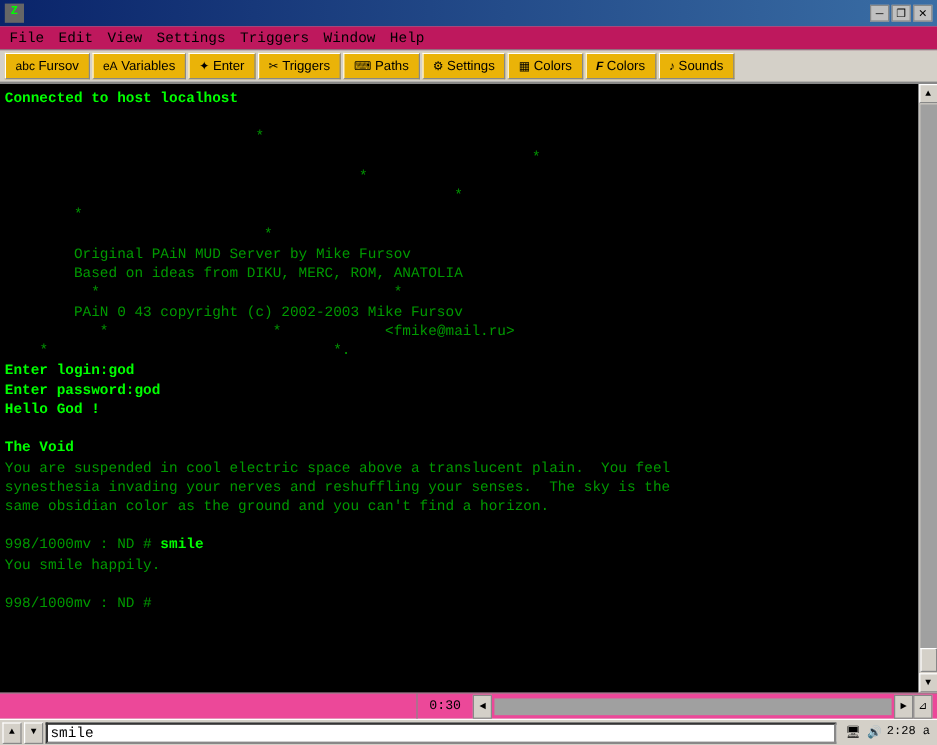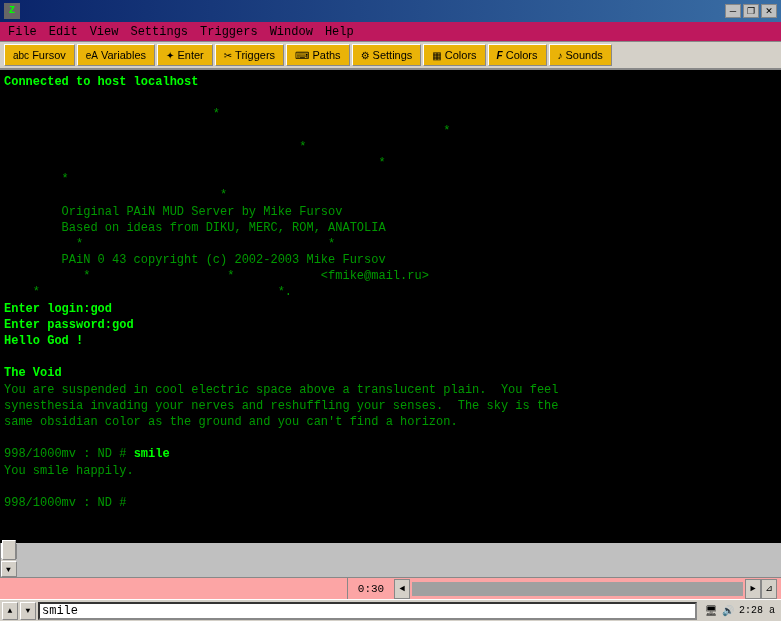--- a/index.html
+++ b/index.html
@@ -66,21 +66,21 @@
       display: flex;
       align-items: center;
       gap: 3px;
       white-space: nowrap;
     }
     .tb-icon { font-size: 10px; }
 
     
     .main-area {
       display: flex;
-      flex-direction: column;
+      flex-direction: row;
       height: calc(621px - 22px - 20px - 28px - 22px - 22px);
       position: relative;
     }
 
     
     .terminal {
       background: #000;
       color: #00cc00;
       flex: 1;
       padding: 4px 4px;
@@ -131,21 +131,21 @@
       background: #d4d0c8;
       border: 1px solid #888;
       border-top-color: #fff;
       border-left-color: #fff;
       position: absolute;
       bottom: 0;
     }
 
     
     .status-bar {
-      background: #fca5a5;
+      background: #ec4899;
       height: 22px;
       display: flex;
       align-items: center;
       border-top: 1px solid #888;
       font-size: 11px;
       padding: 0 4px;
     }
     .status-segment {
       padding: 0 6px;
       border-right: 1px solid #888;

